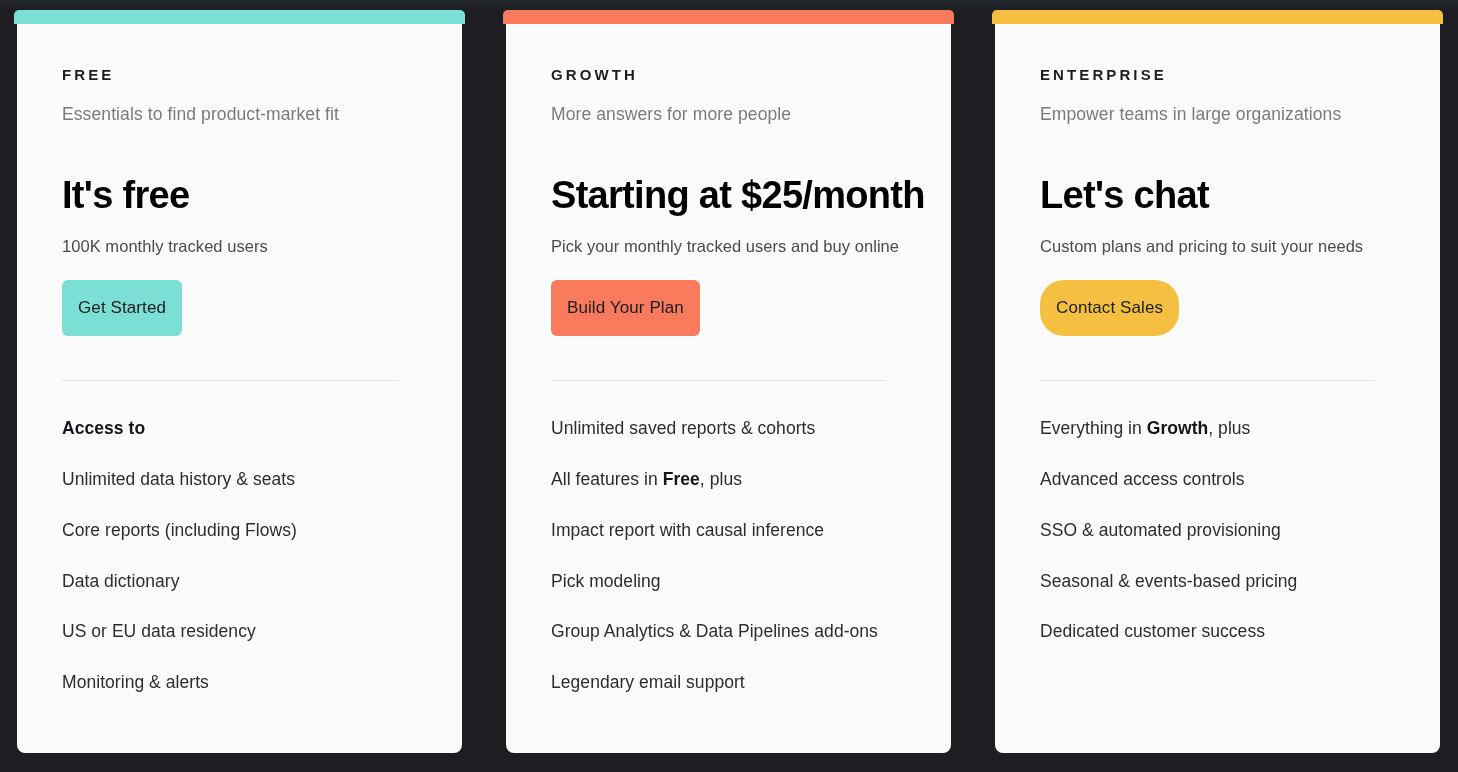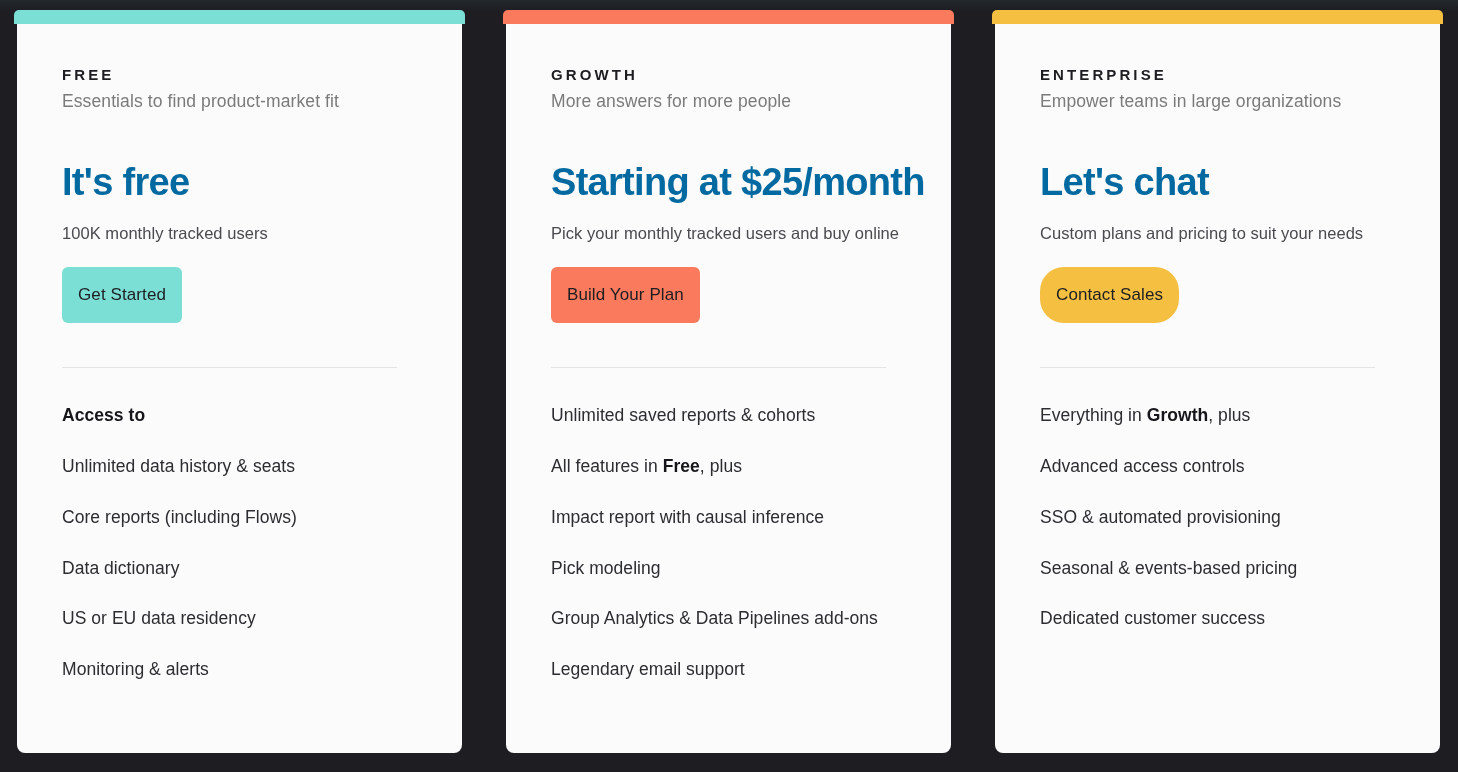--- a/index.html
+++ b/index.html
@@ -72,28 +72,28 @@
     color: #1d1d22;
     text-transform: uppercase;
     line-height: 1;
     margin-top: 13px;
   }
 
   .tagline {
     font-size: 17.5px;
     color: #7b7b7b;
     line-height: 1.3;
-    margin-top: 8px;
+    margin-top: 21px;
     letter-spacing: 0.1px;
   }
 
   .headline {
     font-size: 38px;
     font-weight: bold;
-    color: #0369a1;
+    color: #000000;
     line-height: 1.1;
     letter-spacing: -0.7px;
     margin-top: 49px;
     white-space: nowrap;
   }
 
   .subcaption {
     font-size: 16.5px;
     color: #4a4a4f;
     line-height: 1.3;

